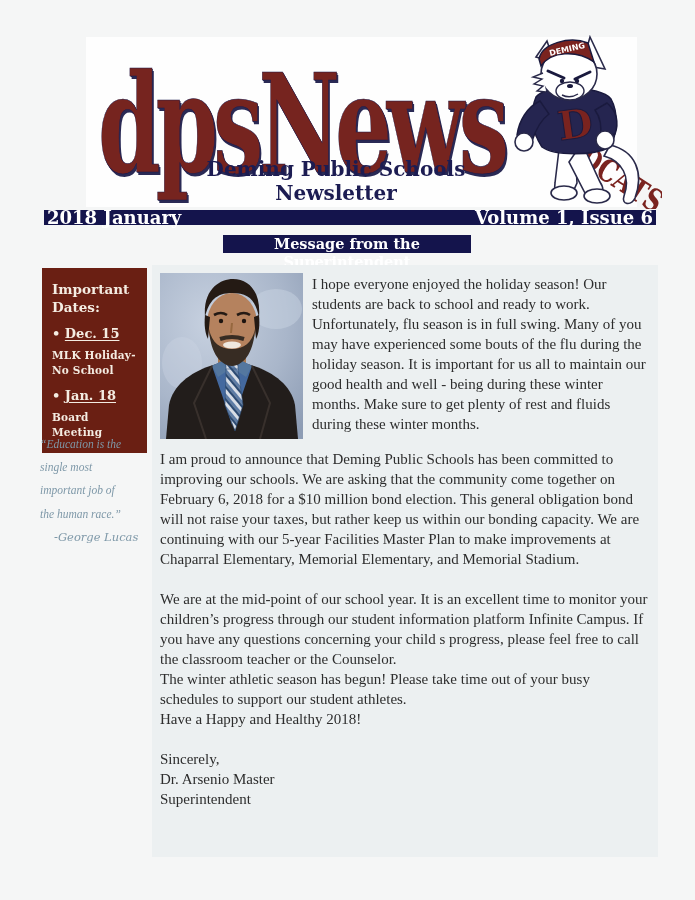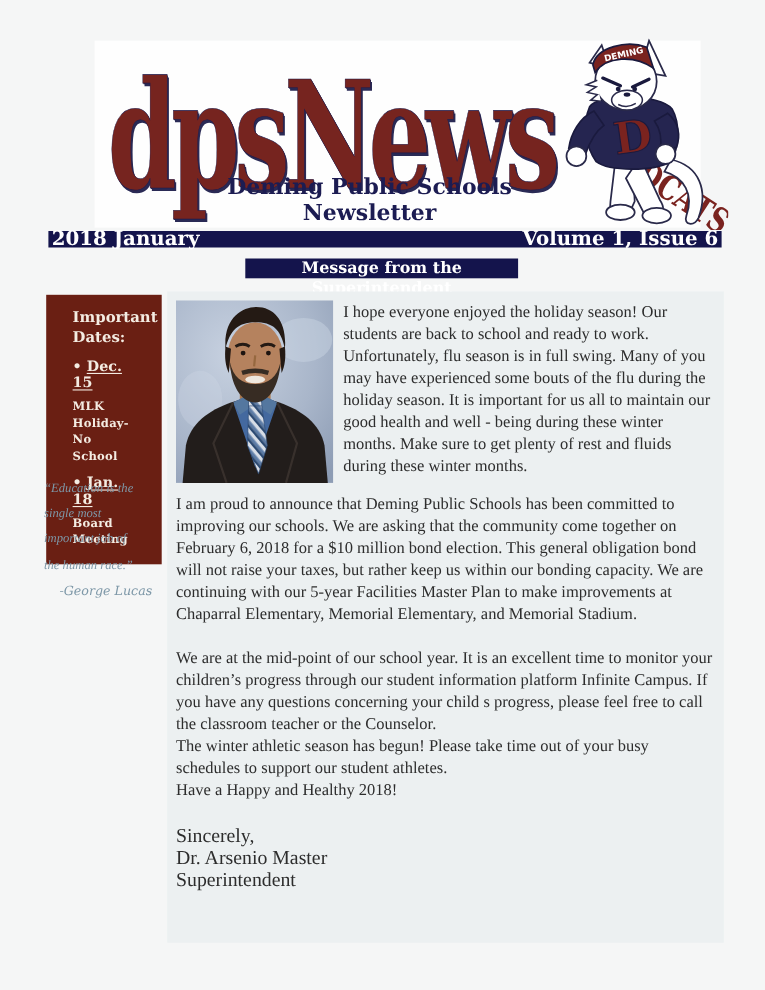--- a/index.html
+++ b/index.html
@@ -34,21 +34,21 @@
   
   .banner{
     position:absolute;left:223px;top:235px;width:248px;height:18px;
     background:#14144c;color:#ffffff;text-align:center;
     font-family:"DejaVu Serif",serif;font-weight:bold;font-size:14.5px;line-height:18px;
   }
 
   
   .dates-box{
     position:absolute;left:42px;top:268px;width:105px;min-height:150px;
-    background:#6a1f13;color:#f4ece2;padding:12px 24px 14px;box-sizing:border-box;
+    background:#6a1f13;color:#f4ece2;padding:12px 10px 14px;box-sizing:border-box;
     font-family:"DejaVu Serif",serif;font-weight:bold;
   }
   .dates-title{font-size:13.5px;line-height:1.35;}
   .date-item{margin-top:10px;font-size:13px;}
   .date-link{text-decoration:underline;text-underline-offset:2px;}
   .date-desc{margin-top:7px;font-size:10.5px;line-height:1.4;letter-spacing:0.2px;}
 
   
   .quote{
     position:absolute;left:40px;top:438px;width:116px;
@@ -64,21 +64,21 @@
   }
   .photo-row{display:flex;gap:9px;margin-bottom:10px;}
   .photo{flex:none;width:143px;height:166px;}
   .para{
     font-family:"Liberation Serif",serif;font-size:15px;line-height:20px;
     color:#2d2d2d;margin:0 0 20px 0;
   }
   .lead{flex:1;margin:0;padding-top:1px;}
   .tight{margin:0;}
   .sig-block{margin-top:20px;}
-  .sig-line{font-family:"Liberation Serif",serif;font-size:18px;line-height:20px;color:#2d2d2d;}
+  .sig-line{font-family:"Liberation Serif",serif;font-size:15px;line-height:20px;color:#2d2d2d;}
 </style>
 </head>
 <body>
 
 <div class="page">
 
   <div class="masthead">
     <div class="logo">dpsNews</div>
     <div class="subtitle">Deming Public Schools Newsletter</div>
 

